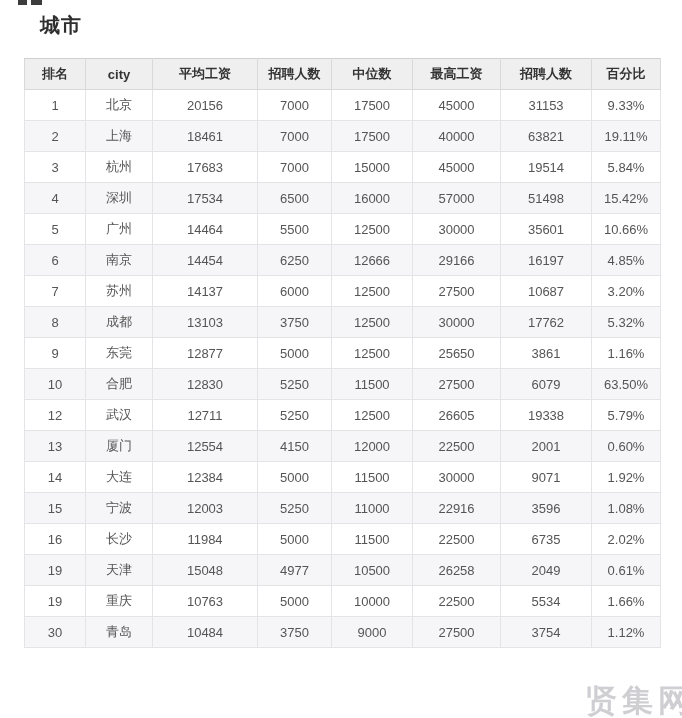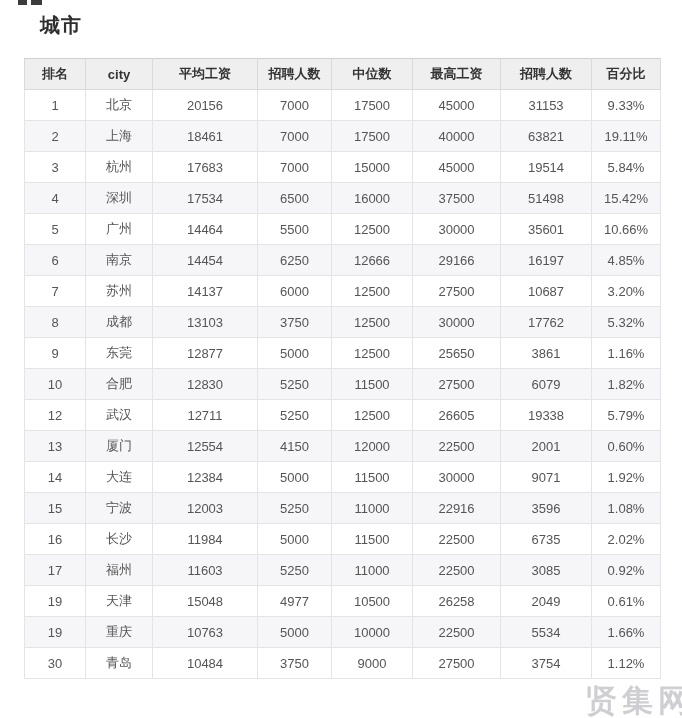--- a/index.html
+++ b/index.html
@@ -156,21 +156,21 @@
           <td>45000</td>
           <td>19514</td>
           <td>5.84%</td>
         </tr>
         <tr>
           <td>4</td>
           <td>深圳</td>
           <td>17534</td>
           <td>6500</td>
           <td>16000</td>
-          <td>37500</td>
+          <td>57000</td>
           <td>51498</td>
           <td>15.42%</td>
         </tr>
         <tr>
           <td>5</td>
           <td>广州</td>
           <td>14464</td>
           <td>5500</td>
           <td>12500</td>
           <td>30000</td>
@@ -218,21 +218,21 @@
           <td>1.16%</td>
         </tr>
         <tr>
           <td>10</td>
           <td>合肥</td>
           <td>12830</td>
           <td>5250</td>
           <td>11500</td>
           <td>27500</td>
           <td>6079</td>
-          <td>1.82%</td>
+          <td>63.50%</td>
         </tr>
         <tr>
           <td>12</td>
           <td>武汉</td>
           <td>12711</td>
           <td>5250</td>
           <td>12500</td>
           <td>26605</td>
           <td>19338</td>
           <td>5.79%</td>
@@ -271,30 +271,20 @@
           <td>16</td>
           <td>长沙</td>
           <td>11984</td>
           <td>5000</td>
           <td>11500</td>
           <td>22500</td>
           <td>6735</td>
           <td>2.02%</td>
         </tr>
         <tr>
-          <td>17</td>
-          <td>福州</td>
-          <td>11603</td>
-          <td>5250</td>
-          <td>11000</td>
-          <td>22500</td>
-          <td>3085</td>
-          <td>0.92%</td>
-        </tr>
-        <tr>
           <td>19</td>
           <td>天津</td>
           <td>15048</td>
           <td>4977</td>
           <td>10500</td>
           <td>26258</td>
           <td>2049</td>
           <td>0.61%</td>
         </tr>
         <tr>

